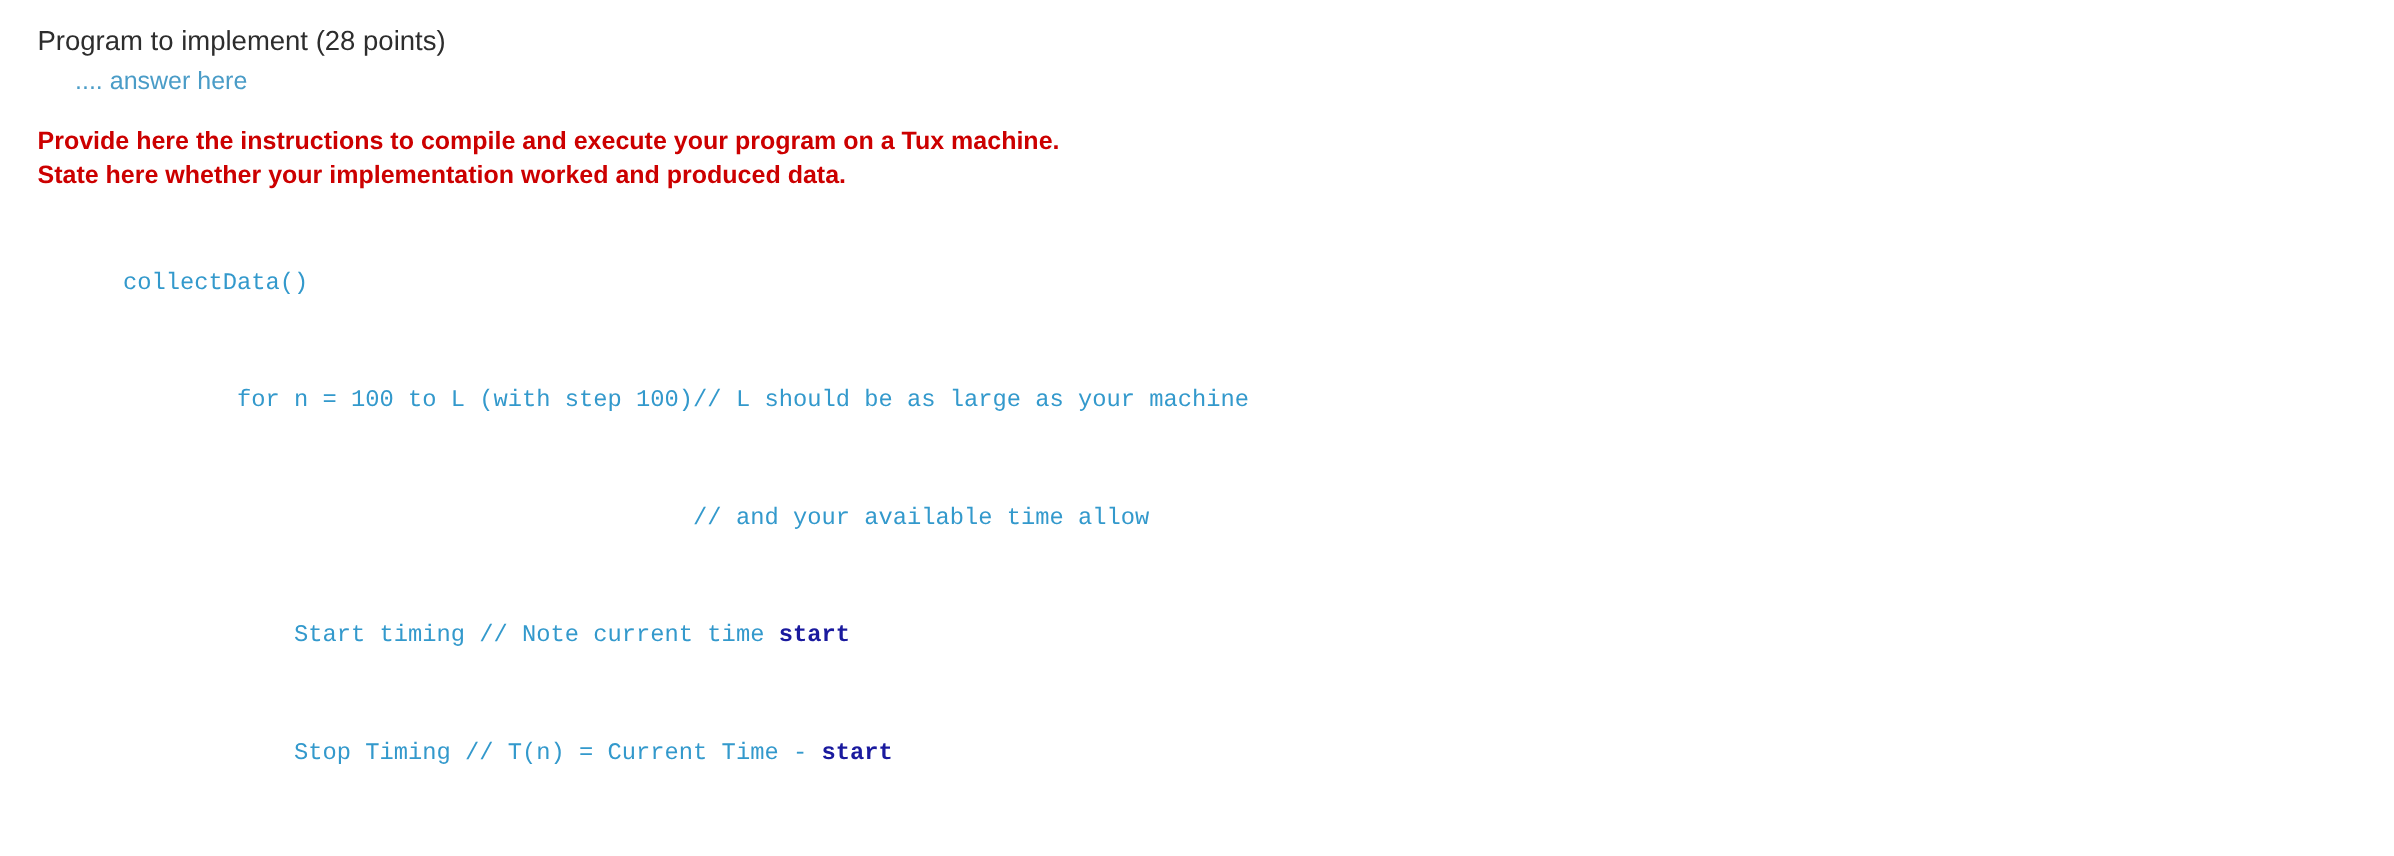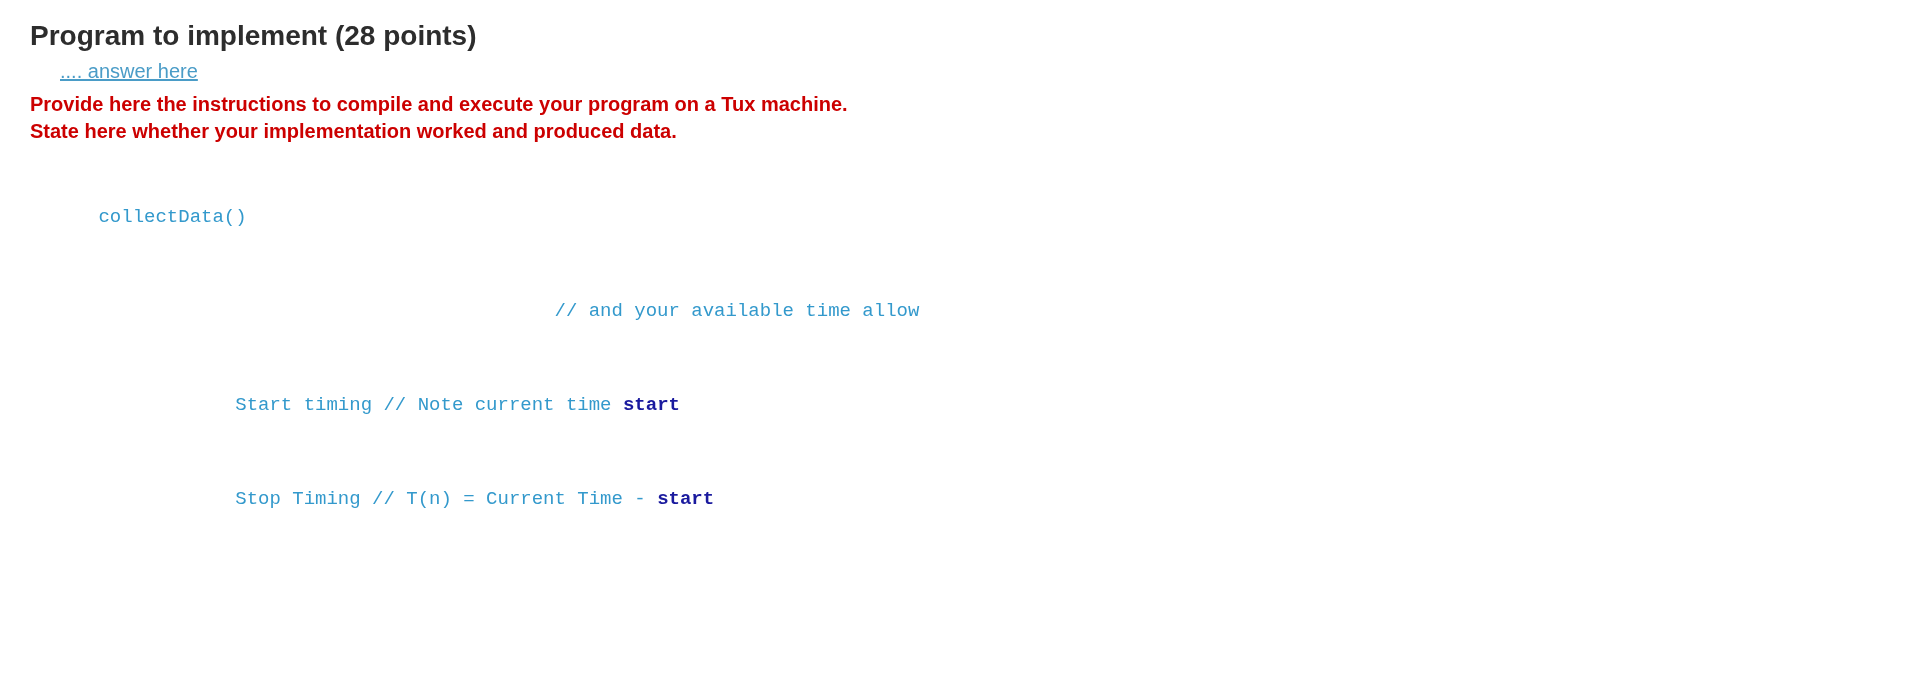--- a/index.html
+++ b/index.html
@@ -10,32 +10,31 @@
 
     body {
       background: #ffffff;
       font-family: Arial, sans-serif;
       padding: 20px 30px;
       width: 1915px;
       min-height: 685px;
     }
 
     .heading {
-      font-size: 28px;
-      font-weight: bold;
+      font-size: 22px;
+      font-weight: normal;
       color: #2d2d2d;
       margin-bottom: 8px;
     }
 
     .answer-placeholder {
       font-size: 20px;
       color: #4a9cc7;
-      margin-bottom: 10px;
+      margin-bottom: 25px;
       margin-left: 30px;
-      text-decoration: underline;
     }
 
     .red-instruction {
       font-size: 20px;
       font-weight: bold;
       color: #cc0000;
       margin-bottom: 4px;
     }
 
     .code-block {
@@ -67,20 +66,23 @@
   <div class="red-instruction">Provide here the instructions to compile and execute your program on a Tux machine.</div>
 
   <div class="red-instruction">State here whether your implementation worked and produced data.</div>
 
   <div class="code-block">
 
     <div class="code-line">
       <span>collectData()</span>
     </div>
 
+    <div class="code-line">
+      <span>        for n = 100 to L (with step 100)// L should be as large as your machine</span>
+    </div>
 
     <div class="code-line">
       <span>                                        // and your available time allow</span>
     </div>
 
     <div class="code-line">
       <span>            Start timing // Note current time </span><span class="code-bold">start</span>
     </div>
 
 

